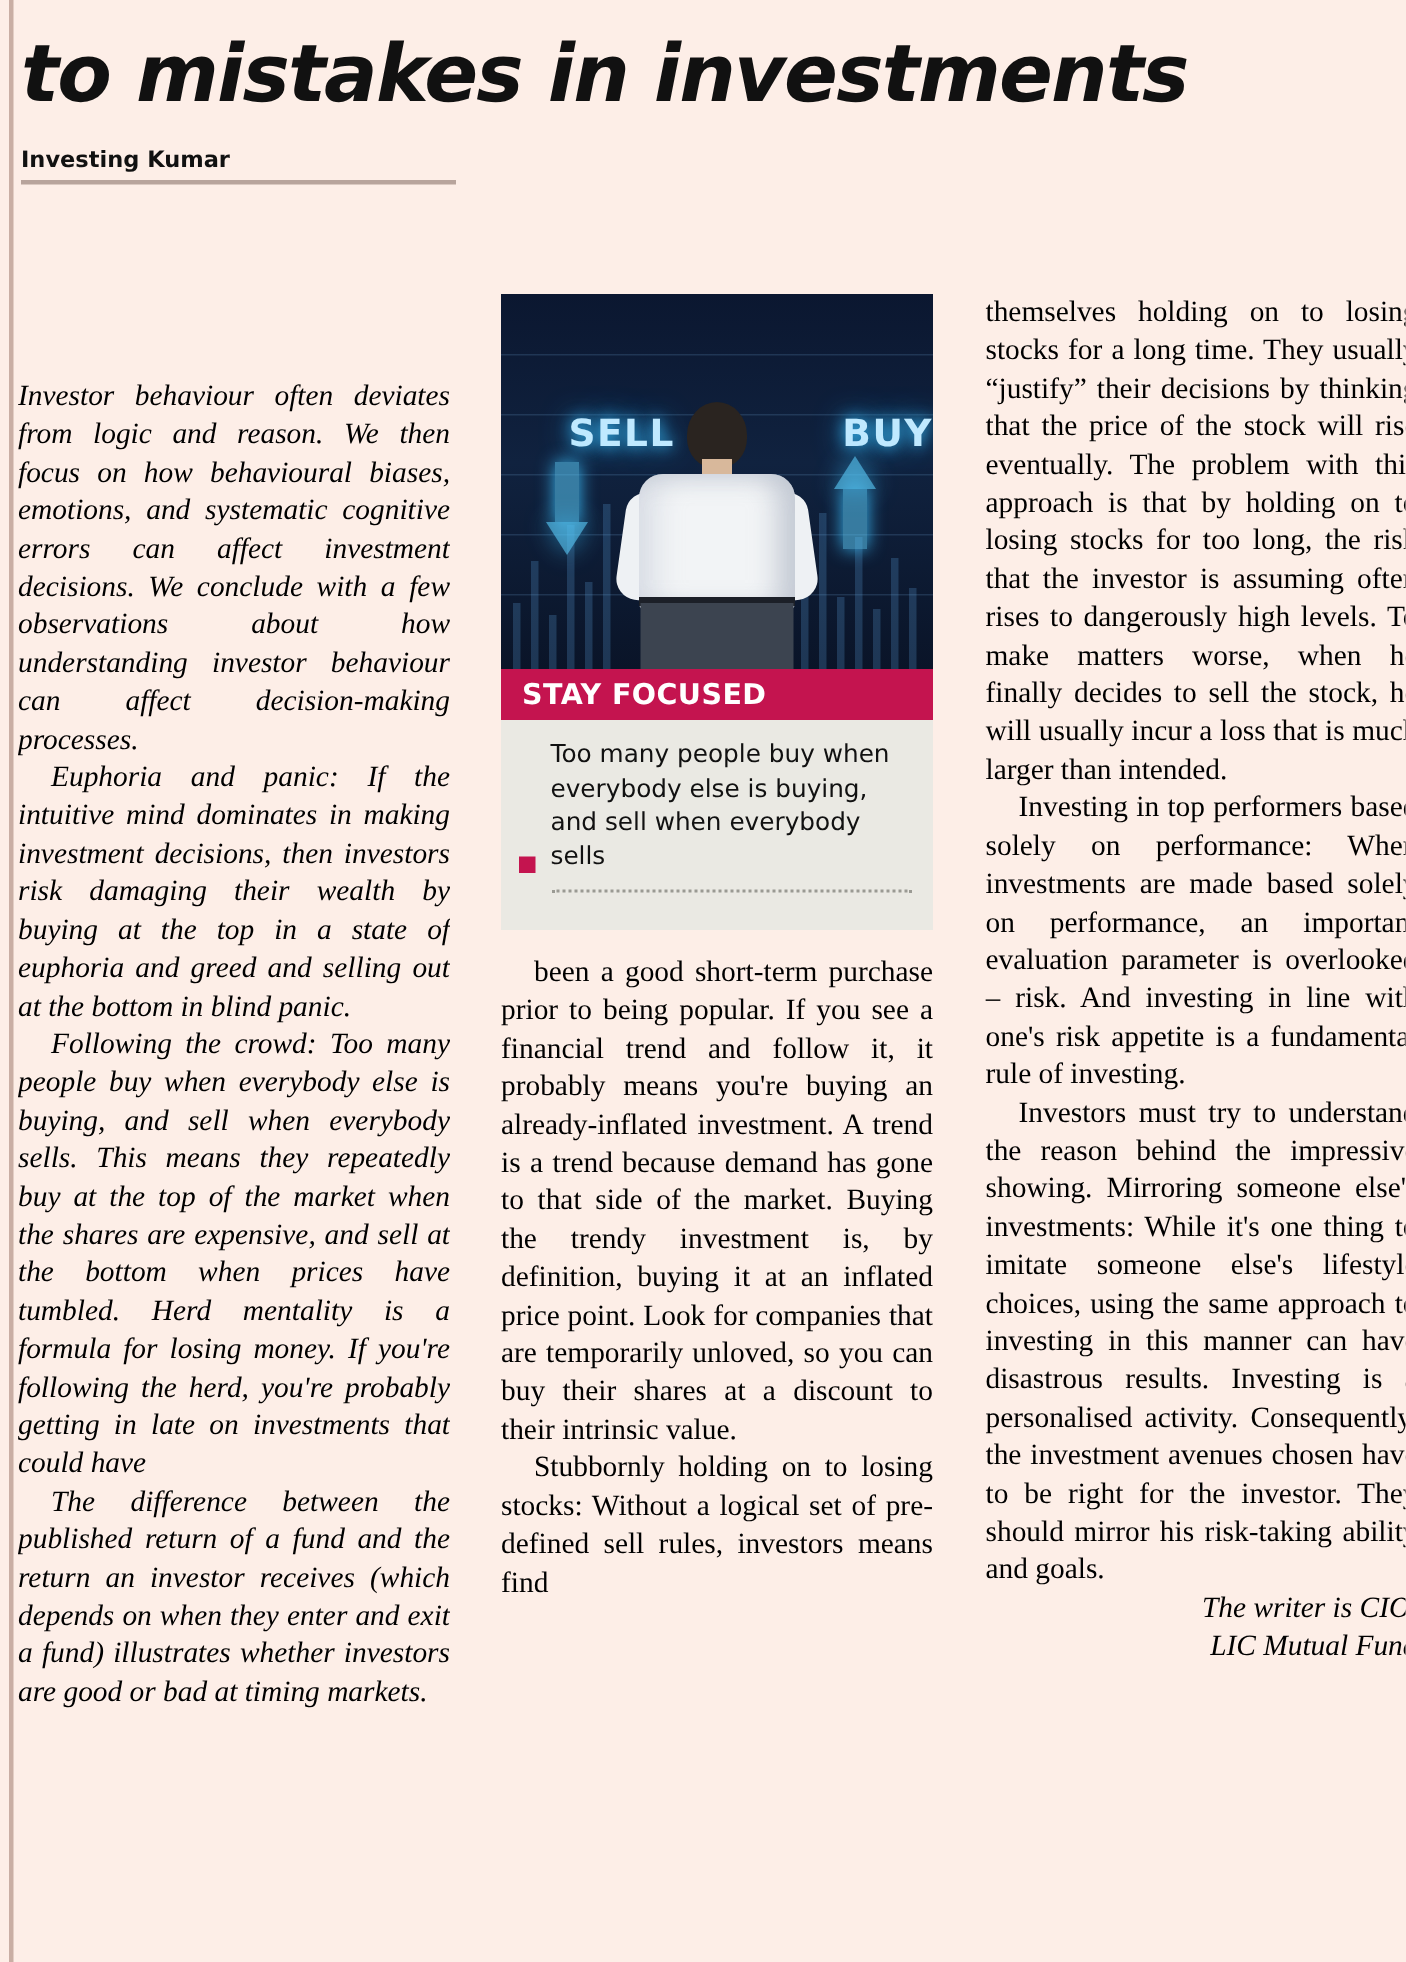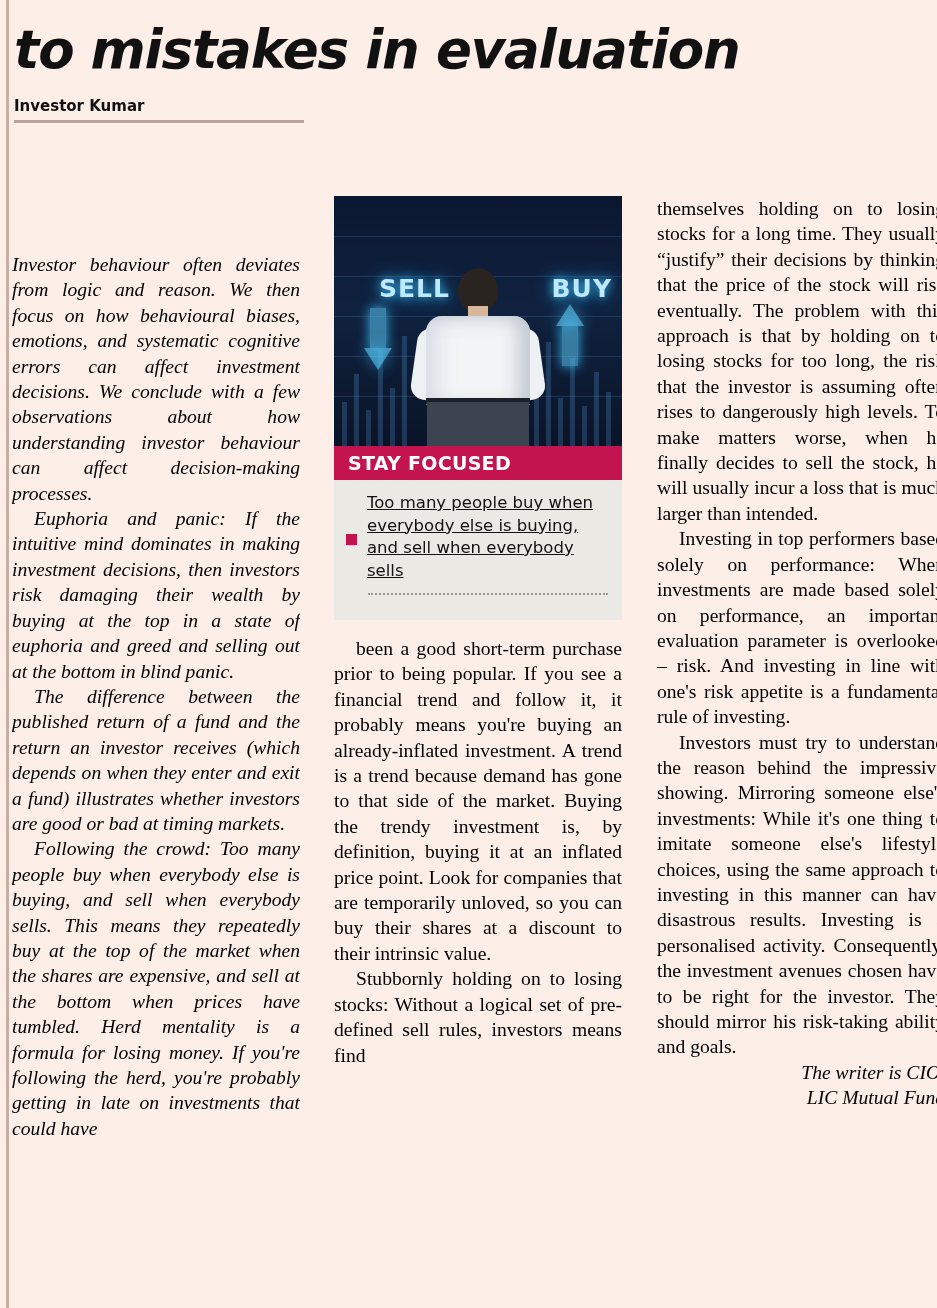--- a/index.html
+++ b/index.html
@@ -115,21 +115,21 @@
   .glow-sell, .glow-buy {
     position: absolute;
     font-family: "DejaVu Sans", sans-serif;
     font-weight: bold;
     font-size: 25px;
     letter-spacing: 1px;
     color: #bfe9ff;
     text-shadow: 0 0 10px #39b6f0, 0 0 20px #2090d0;
   }
   .glow-sell { left: 6px; top: 78px; padding-left: 39px; }
-  .glow-buy { right: 10px; top: 78px; }
+  .glow-buy { right: 0; top: 78px; }
   .arrow-down, .arrow-up {
     position: absolute;
     width: 28px;
     height: 62px;
   }
   .arrow-down { left: 30px; top: 112px; }
   .arrow-up { right: 38px; top: 108px; }
   .arrow-stem {
     position: absolute;
     left: 6px;
@@ -232,26 +232,25 @@
     box-sizing: border-box;
   }
   .bullet-box {
     width: 288px;
     background: #eae9e3;
     box-sizing: border-box;
     padding: 12px 14px 14px 12px;
   }
   .bullet-item {
     display: flex;
-    align-items: center;
+    align-items: flex-end;
     font-family: "DejaVu Sans", sans-serif;
     font-size: 16.5px;
     line-height: 22.5px;
     color: #111;
-    text-decoration: underline;
   }
   .bullet-item.bold { font-weight: bold; }
   .sq {
     flex: 0 0 auto;
     width: 11px; height: 11px;
     background: #c4144f;
     margin: 5px 10px 0 0;
   }
   .dotted-sep {
     border-top: 2px dotted #9a9a93;
@@ -267,34 +266,34 @@
     line-height: 25.4px;
   }
 </style>
 </head>
 <body>
 
 <div class="page">
   <div class="rule-left"></div>
 
   <h1 class="headline">
-    <span class="l2">to mistakes in evaluation</span>
+    <span class="l2">to mistakes in investments</span>
   </h1>
 
-  <div class="byline">Investor Kumar</div>
+  <div class="byline">Investing Kumar</div>
   <div class="byline-rule"></div>
 
   <div class="columns">
 
     <div class="col col-1">
       <div class="col1-inner body-text">
         <p class="noindent">Investor behaviour often deviates from logic and reason. We then focus on how behavioural biases, emotions, and systematic cognitive errors can affect investment decisions. We conclude with a few observations about how understanding investor behaviour can affect decision-making processes.</p>
         <p>Euphoria and panic: If the intuitive mind dominates in making investment decisions, then investors risk damaging their wealth by buying at the top in a state of euphoria and greed and selling out at the bottom in blind panic.</p>
+        <p>Following the crowd: Too many people buy when everybody else is buying, and sell when everybody sells. This means they repeatedly buy at the top of the market when the shares are expensive, and sell at the bottom when prices have tumbled. Herd mentality is a formula for losing money. If you're following the herd, you're probably getting in late on investments that could have</p>
         <p>The difference between the published return of a fund and the return an investor receives (which depends on when they enter and exit a fund) illustrates whether investors are good or bad at timing markets.</p>
-        <p>Following the crowd: Too many people buy when everybody else is buying, and sell when everybody sells. This means they repeatedly buy at the top of the market when the shares are expensive, and sell at the bottom when prices have tumbled. Herd mentality is a formula for losing money. If you're following the herd, you're probably getting in late on investments that could have</p>
       </div>
     </div>
 
     <div class="col col-2">
 
       <div class="photo-wrap">
         <div class="photo">
           <div class="chartline" style="top:40px"></div>
           <div class="chartline" style="top:80px"></div>
           <div class="chartline" style="top:120px"></div>

